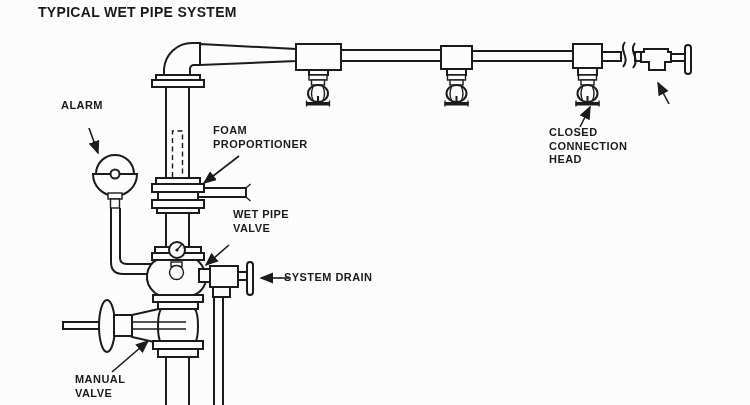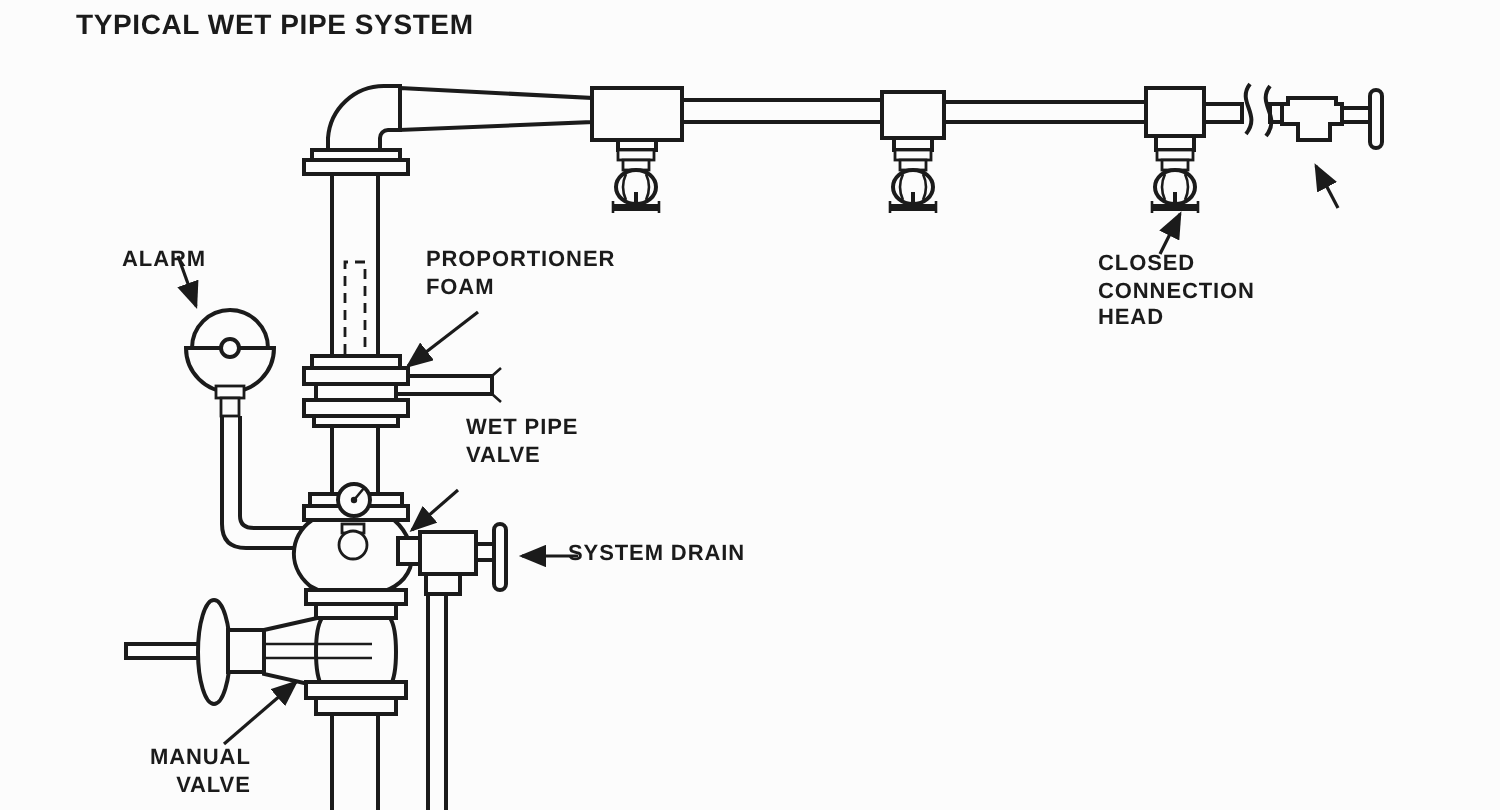--- a/index.html
+++ b/index.html
@@ -160,40 +160,40 @@
       <path class="arrow" marker-end="url(#ah)" d="M89 128 L98 153"></path>
       <path class="arrow" marker-end="url(#ah)" d="M239 156 L204 183"></path>
       <path class="arrow" marker-end="url(#ah)" d="M229 245 L206 265"></path>
       <path class="arrow" marker-end="url(#ah)" d="M289 278 L261 278"></path>
       <path class="arrow" marker-end="url(#ah)" d="M112 372 L148 341"></path>
       <path class="arrow" marker-end="url(#ah)" d="M580 127 L590 107"></path>
       <path class="arrow" marker-end="url(#ah)" d="M669 104 L658 83"></path>
     </g>
   </svg>
 
-  <div class="label" style="left:61px; top:124px;">
+  <div class="label" style="left:61px; top:99px;">
     <div>ALARM</div>
   </div>
 
   <div class="label" style="left:213px; top:124px;">
+    <div>FOAM</div>
     <div>PROPORTIONER</div>
-    <div>FOAM</div>
   </div>
 
 
   <div class="label" style="left:233px; top:208px;">
     <div>WET PIPE</div>
     <div>VALVE</div>
   </div>
 
   <div class="label" style="left:284px; top:271px;">
     <div>SYSTEM DRAIN</div>
   </div>
 
-  <div class="label" style="left:75px; top:373px;text-align:right;">
+  <div class="label" style="left:75px; top:373px;">
     <div>MANUAL</div>
     <div>VALVE</div>
   </div>
 
   <div class="label" style="left:549px; top:126px;">
     <div>CLOSED</div>
     <div>CONNECTION</div>
     <div>HEAD</div>
   </div>
 

